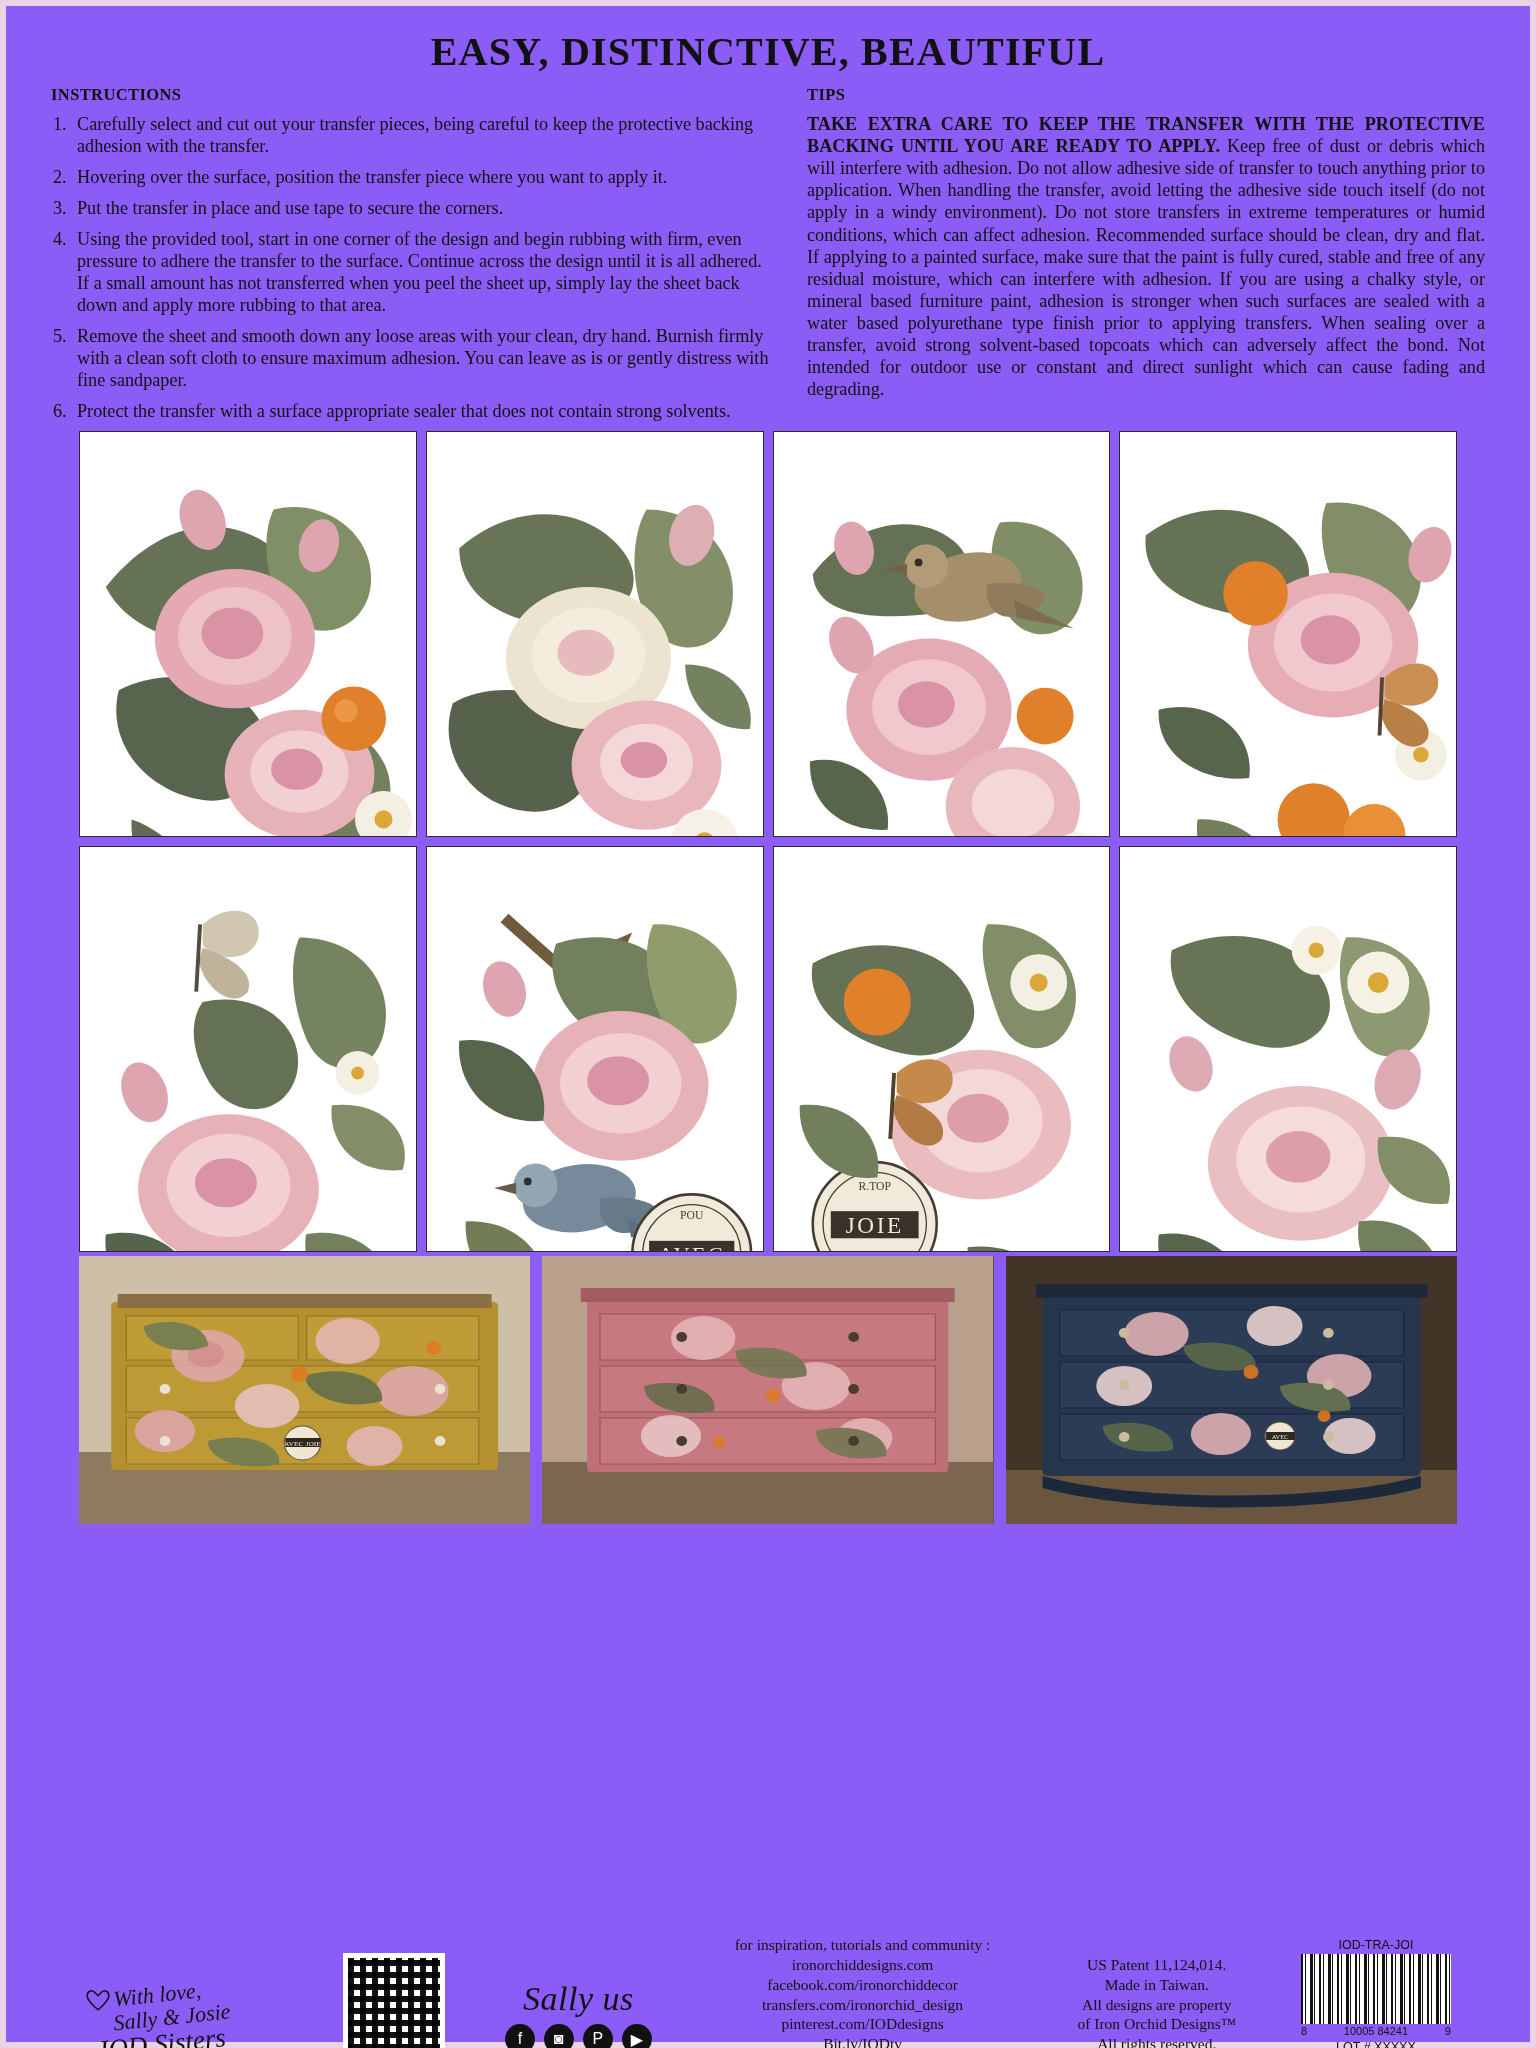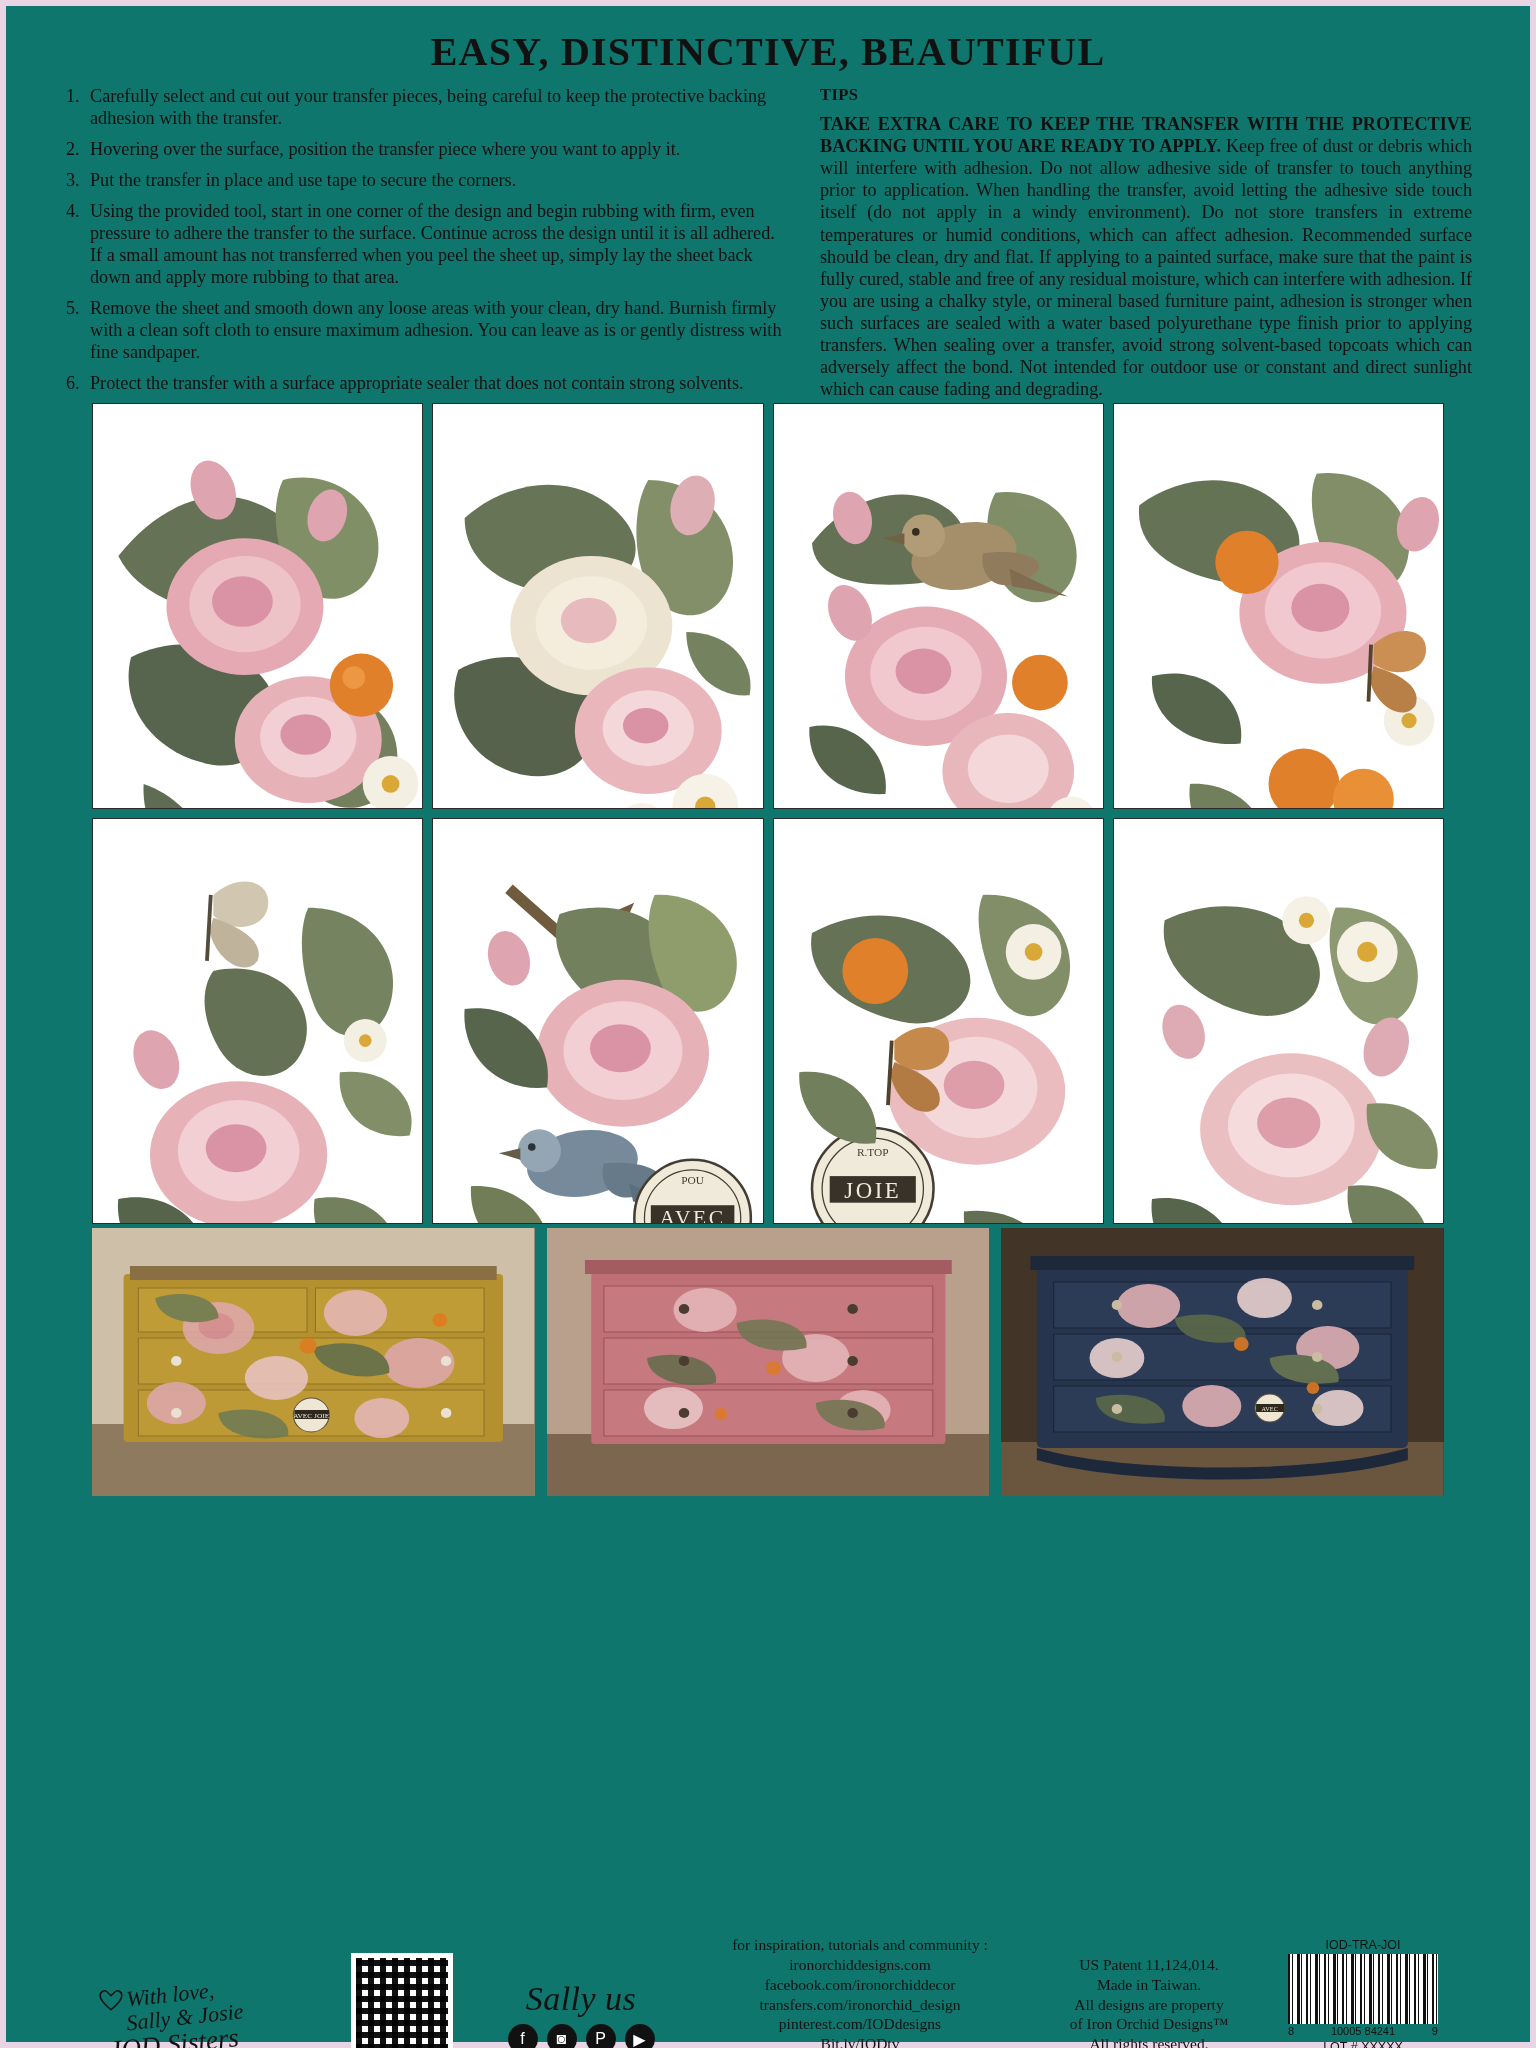--- a/index.html
+++ b/index.html
@@ -8,22 +8,22 @@
     background:#fdfcfb;
     font-family:"Liberation Serif", serif;
     color:#111;
     position:relative;
     overflow:hidden;
   }
   .page{
     position:absolute;inset:0;
     border:6px solid #e9d4e3;
     box-sizing:border-box;
-    background:#0f766e;
-    padding:0 44px;
+    background:#8b5cf6;
+    padding:0 31px;
   }
   .inner{position:relative;width:100%;height:100%;}
 
   h1.title{
     text-align:center;
     font-size:40px;
     letter-spacing:1.2px;
     font-weight:700;
     margin:22px 0 10px 0;
     font-family:"Liberation Serif", serif;
@@ -204,20 +204,21 @@
 </head>
 <body>
 
 <div class="page">
 <div class="inner">
 
   <h1 class="title">EASY, DISTINCTIVE, BEAUTIFUL</h1>
 
   <div class="cols">
     <div class="col left">
+      <div class="colhead">INSTRUCTIONS</div>
       <ol class="instr">
         <li>Carefully select and cut out your transfer pieces, being careful to keep the protective backing adhesion with the transfer.</li>
         <li>Hovering over the surface, position the transfer piece where you want to apply it.</li>
         <li>Put the transfer in place and use tape to secure the corners.</li>
         <li>Using the provided tool, start in one corner of the design and begin rubbing with firm, even pressure to adhere the transfer to the surface. Continue across the design until it is all adhered. If a small amount has not transferred when you peel the sheet up, simply lay the sheet back down and apply more rubbing to that area.</li>
         <li>Remove the sheet and smooth down any loose areas with your clean, dry hand. Burnish firmly with a clean soft cloth to ensure maximum adhesion. You can leave as is or gently distress with fine sandpaper.</li>
         <li>Protect the transfer with a surface appropriate sealer that does not contain strong solvents.</li>
       </ol>
     </div>
     <div class="col">

